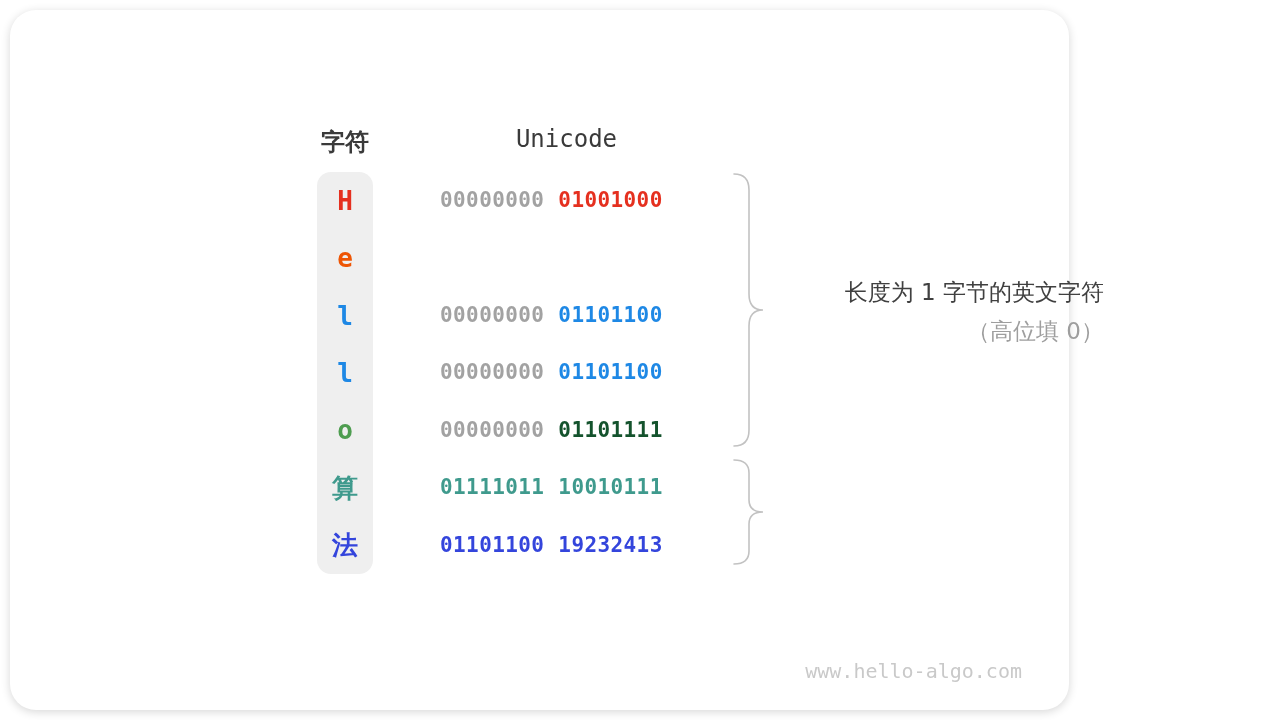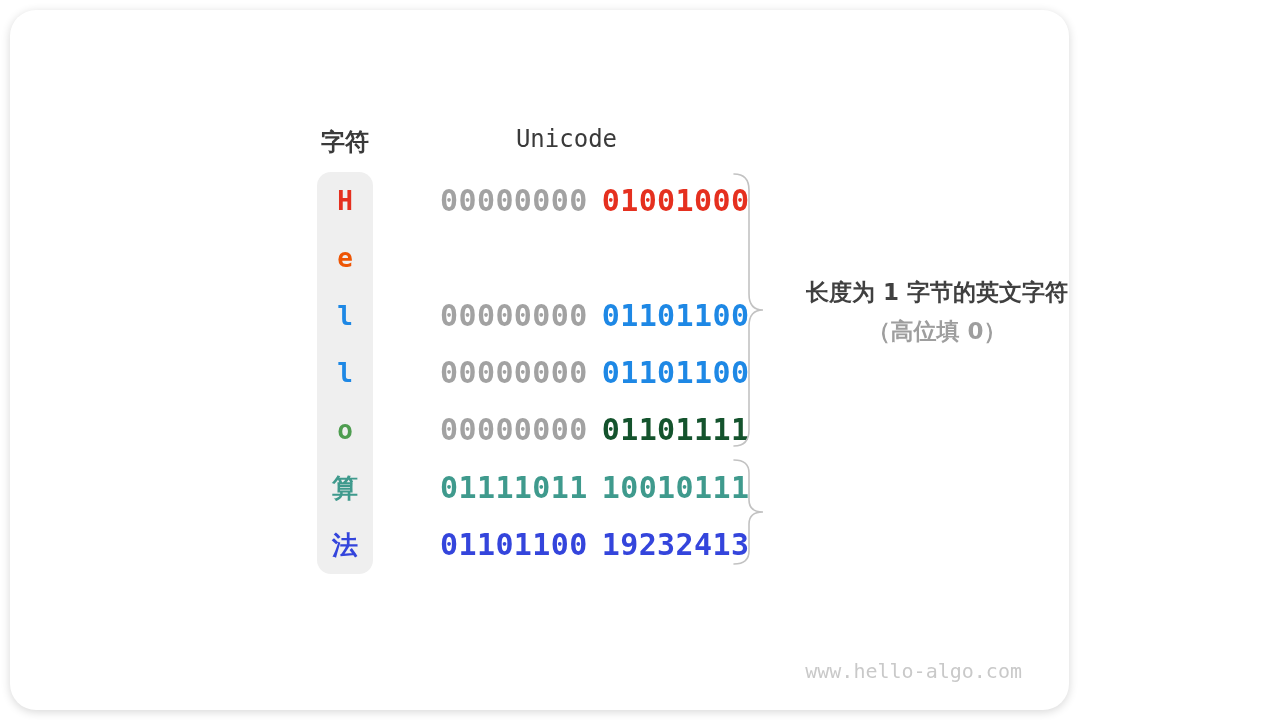--- a/index.html
+++ b/index.html
@@ -57,35 +57,35 @@
     width: 56px;
     margin-left: 307px;
     text-align: center;
     font-family: "DejaVu Sans Mono", "Liberation Mono", monospace;
     font-size: 26px; font-weight: 700;
     line-height: 1;
   }
   .cell-binary {
     margin-left: 67px;
     font-family: "DejaVu Sans Mono", "Liberation Mono", monospace;
-    font-size: 30px; font-weight: 700;
+    font-size: 21px; font-weight: 700;
     letter-spacing: 0.4px;
     white-space: nowrap;
     line-height: 1;
   }
   .byte2 { margin-left: 14px; }
   .brace {
     position: absolute;
     overflow: visible;
   }
   .annotation-1 {
     position: absolute;
     left: 760px; top: 268px; width: 334px;
-    text-align: center;
-    font-size: 23px; font-weight: 700;
+    text-align: right;
+    font-size: 23px; font-weight: 400;
     color: #404040;
     line-height: 1.3;
   }
   .annotation-1 .sub {
     margin-top: 9px;
     color: #9e9e9e;
   }
   .annotation-2 {
     position: absolute;
     left: 760px; top: 487px; width: 334px;

